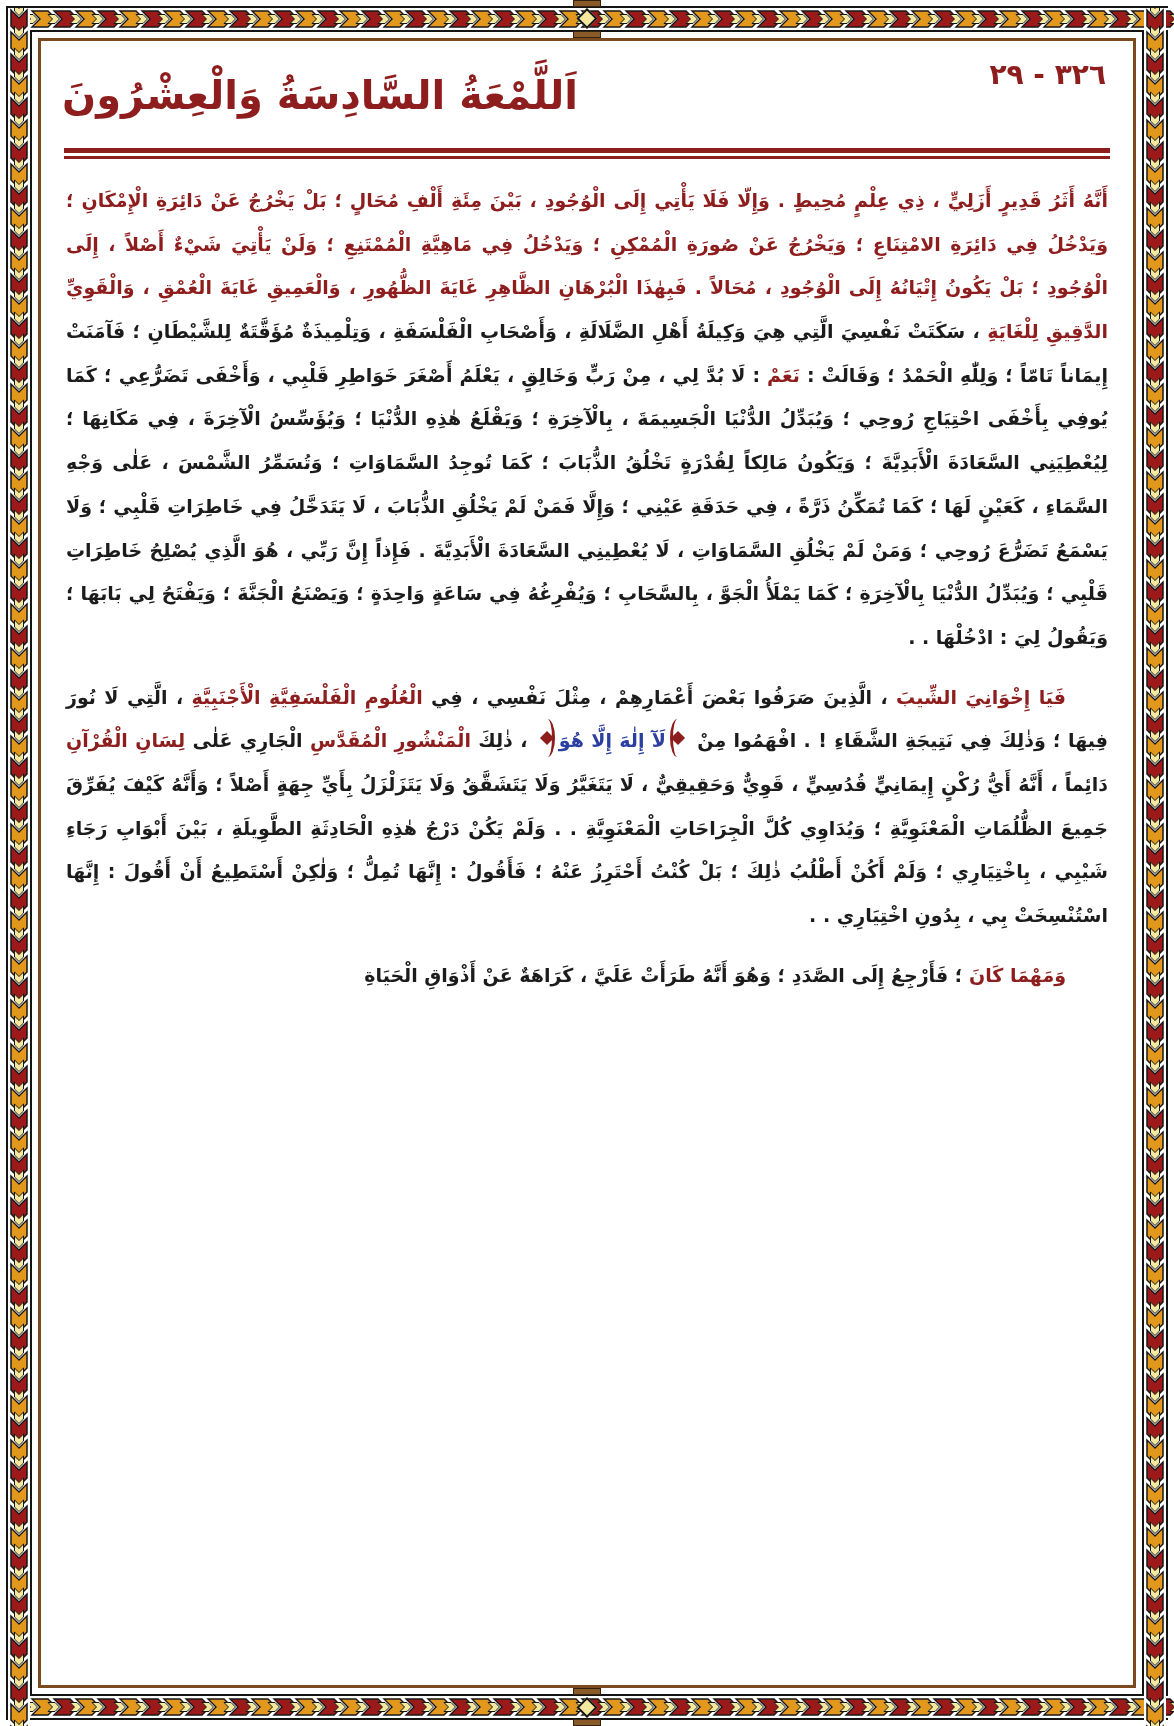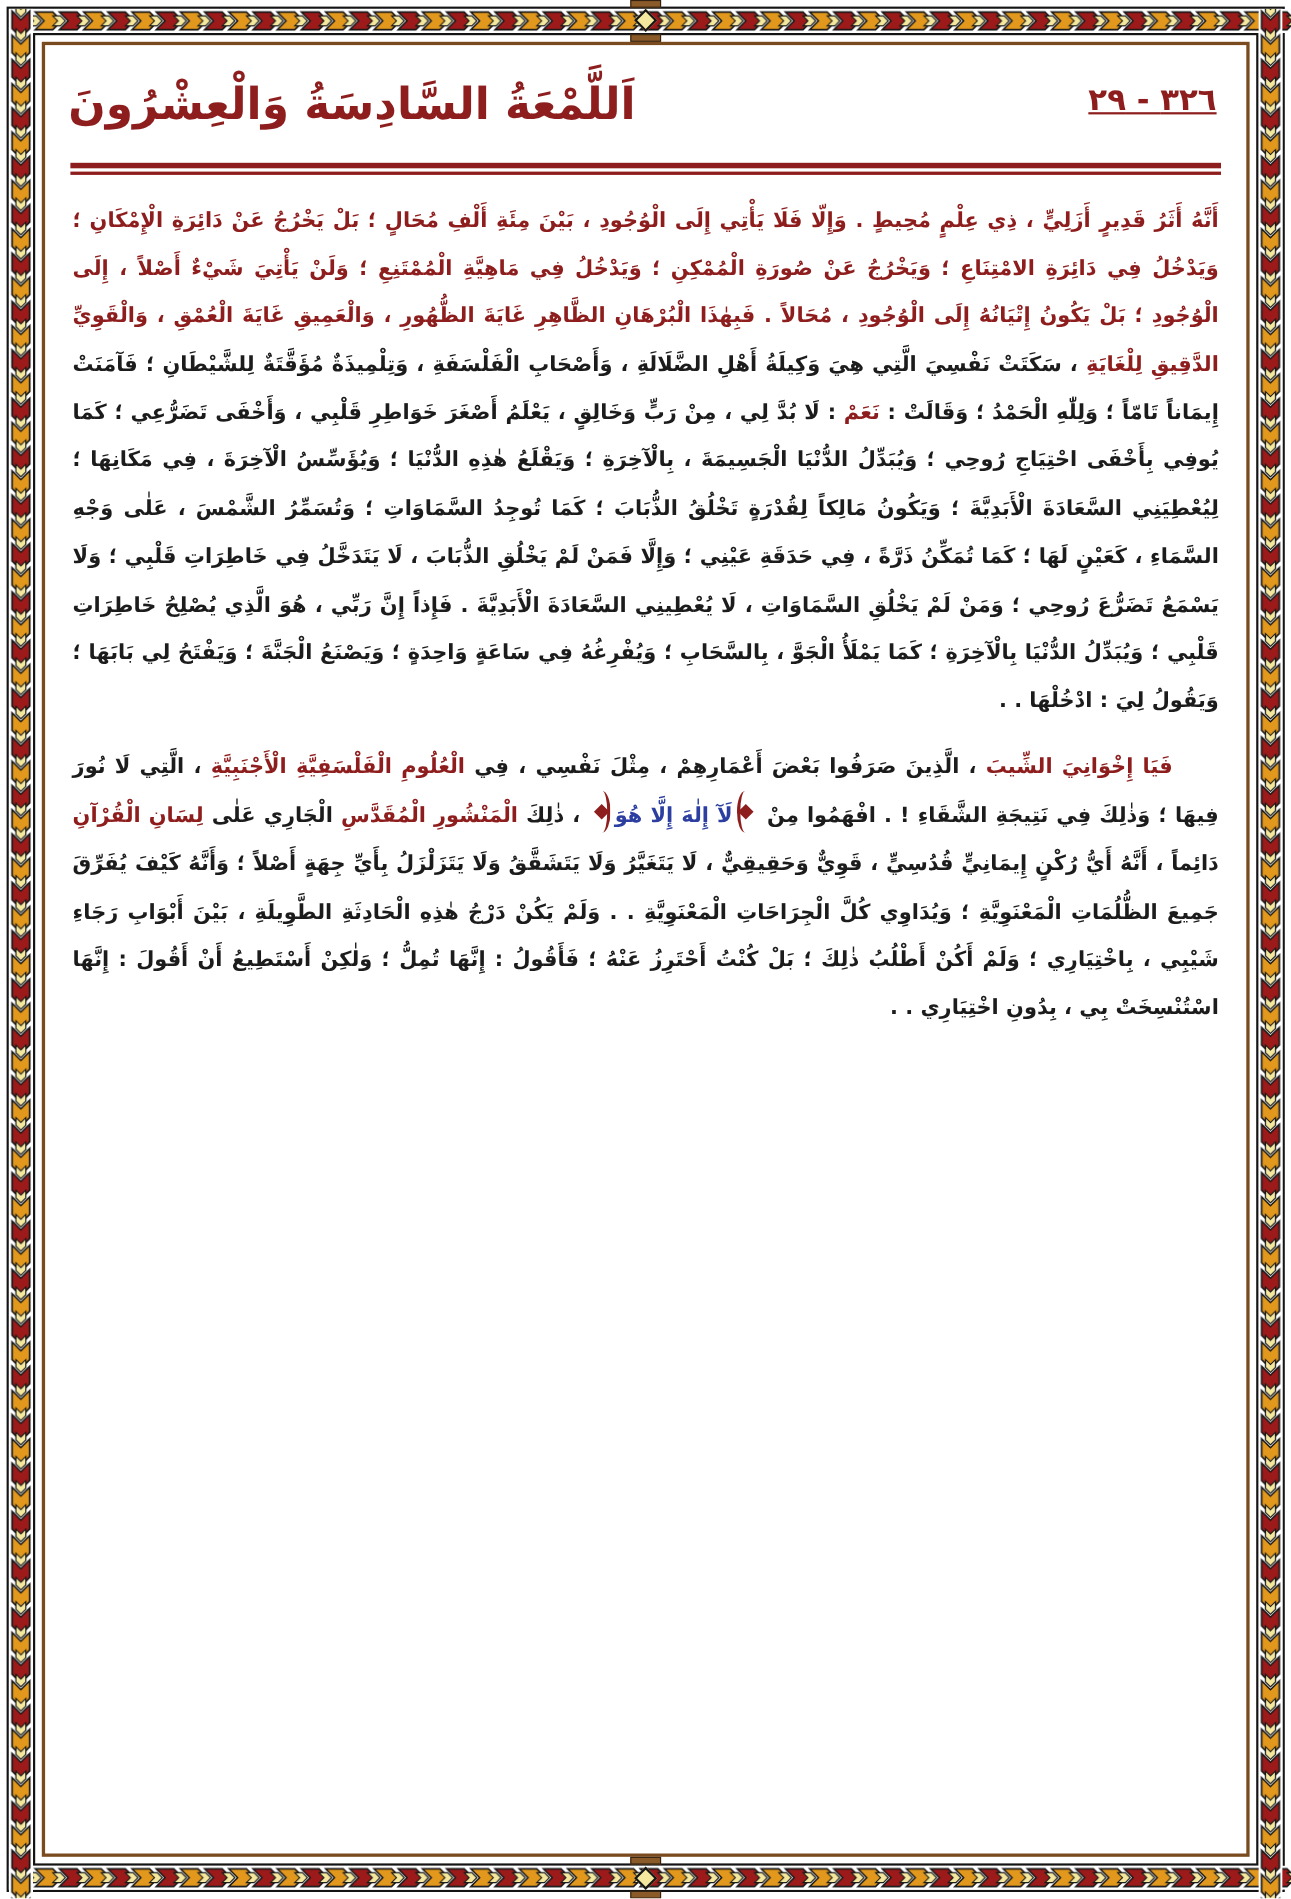--- a/index.html
+++ b/index.html
@@ -48,24 +48,23 @@
     overflow: hidden;
   }
 
   .header { position:relative; height:102px; }
   .page-title {
     position:absolute; top:26px; left:0; right:0;
     text-align:left;
     font-size:40px; font-weight:bold; color:var(--red);
   }
   .page-number {
-    position:absolute; top:28px; right:6px;
+    position:absolute; top:12px; right:6px;
     font-size:28px; font-weight:bold; color:var(--red);
     letter-spacing:2px;
-    text-decoration:underline;
   }
 
   .rule {
     height:11px;
     border-top:5px solid var(--red);
     border-bottom:3px solid var(--red);
     margin:0 2px 14px 2px;
   }
 
   .body-text { padding:6px 4px 0 4px; }
@@ -181,16 +180,17 @@
     <div class="header">
       <div class="page-number">٣٢٦ - ٢٩</div>
       <div class="page-title">اَللَّمْعَةُ السَّادِسَةُ وَالْعِشْرُونَ</div>
     </div>
 
     <div class="rule"></div>
 
     <div class="body-text">
         <p class="para"><span class="run run-red">أَنَّهُ أَثَرُ قَدِيرٍ أَزَلِيٍّ ، ذِي عِلْمٍ مُحِيطٍ . وَإِلّا فَلَا يَأْتِي إِلَى الْوُجُودِ ، بَيْنَ مِئَةِ أَلْفِ مُحَالٍ ؛ بَلْ يَخْرُجُ عَنْ دَائِرَةِ الْإِمْكَانِ ؛ وَيَدْخُلُ فِي دَائِرَةِ الامْتِنَاعِ ؛ وَيَخْرُجُ عَنْ صُورَةِ الْمُمْكِنِ ؛ وَيَدْخُلُ فِي مَاهِيَّةِ الْمُمْتَنِعِ ؛ وَلَنْ يَأْتِيَ شَيْءٌ أَصْلاً ، إِلَى الْوُجُودِ ؛ بَلْ يَكُونُ إِتْيَانُهُ إِلَى الْوُجُودِ ، مُحَالاً . فَبِهٰذَا الْبُرْهَانِ الظَّاهِرِ غَايَةَ الظُّهُورِ ، وَالْعَمِيقِ غَايَةَ الْعُمْقِ ، وَالْقَوِيِّ الدَّقِيقِ لِلْغَايَةِ</span><span class="run run-text"> ، سَكَتَتْ نَفْسِيَ الَّتِي هِيَ وَكِيلَةُ أَهْلِ الضَّلَالَةِ ، وَأَصْحَابِ الْفَلْسَفَةِ ، وَتِلْمِيذَةٌ مُؤَقَّتَةٌ لِلشَّيْطَانِ ؛ فَآمَنَتْ إِيمَاناً تَامّاً ؛ وَلِلّٰهِ الْحَمْدُ ؛ وَقَالَتْ : </span><span class="run run-red">نَعَمْ</span><span class="run run-text"> : لَا بُدَّ لِي ، مِنْ رَبٍّ وَخَالِقٍ ، يَعْلَمُ أَصْغَرَ خَوَاطِرِ قَلْبِي ، وَأَخْفَى تَضَرُّعِي ؛ كَمَا يُوفِي بِأَخْفَى احْتِيَاجِ رُوحِي ؛ وَيُبَدِّلُ الدُّنْيَا الْجَسِيمَةَ ، بِالْآخِرَةِ ؛ وَيَقْلَعُ هٰذِهِ الدُّنْيَا ؛ وَيُؤَسِّسُ الْآخِرَةَ ، فِي مَكَانِهَا ؛ لِيُعْطِيَنِي السَّعَادَةَ الْأَبَدِيَّةَ ؛ وَيَكُونُ مَالِكاً لِقُدْرَةٍ تَخْلُقُ الذُّبَابَ ؛ كَمَا تُوجِدُ السَّمَاوَاتِ ؛ وَتُسَمِّرُ الشَّمْسَ ، عَلٰى وَجْهِ السَّمَاءِ ، كَعَيْنٍ لَهَا ؛ كَمَا تُمَكِّنُ ذَرَّةً ، فِي حَدَقَةِ عَيْنِي ؛ وَإِلَّا فَمَنْ لَمْ يَخْلُقِ الذُّبَابَ ، لَا يَتَدَخَّلُ فِي خَاطِرَاتِ قَلْبِي ؛ وَلَا يَسْمَعُ تَضَرُّعَ رُوحِي ؛ وَمَنْ لَمْ يَخْلُقِ السَّمَاوَاتِ ، لَا يُعْطِينِي السَّعَادَةَ الْأَبَدِيَّةَ . فَإِذاً إِنَّ رَبِّي ، هُوَ الَّذِي يُصْلِحُ خَاطِرَاتِ قَلْبِي ؛ وَيُبَدِّلُ الدُّنْيَا بِالْآخِرَةِ ؛ كَمَا يَمْلَأُ الْجَوَّ ، بِالسَّحَابِ ؛ وَيُفْرِغُهُ فِي سَاعَةٍ وَاحِدَةٍ ؛ وَيَصْنَعُ الْجَنَّةَ ؛ وَيَفْتَحُ لِي بَابَهَا ؛ وَيَقُولُ لِيَ : ادْخُلْهَا . .</span></p>
         <p class="para indent"><span class="run run-red">فَيَا إِخْوَانِيَ الشِّيبَ</span><span class="run run-text"> ، الَّذِينَ صَرَفُوا بَعْضَ أَعْمَارِهِمْ ، مِثْلَ نَفْسِي ، فِي </span><span class="run run-red">الْعُلُومِ الْفَلْسَفِيَّةِ الْأَجْنَبِيَّةِ</span><span class="run run-text"> ، الَّتِي لَا نُورَ فِيهَا ؛ وَذٰلِكَ فِي نَتِيجَةِ الشَّقَاءِ ! . افْهَمُوا مِنْ </span><span class="qb qb-open"></span><span class="run run-blue">لَآ إِلٰهَ إِلَّا هُوَ</span><span class="qb qb-close"></span><span class="run run-text"> ، ذٰلِكَ </span><span class="run run-red">الْمَنْشُورِ الْمُقَدَّسِ</span><span class="run run-text"> الْجَارِي عَلٰى </span><span class="run run-red">لِسَانِ الْقُرْآنِ</span><span class="run run-text"> دَائِماً ، أَنَّهُ أَيُّ رُكْنٍ إِيمَانِيٍّ قُدُسِيٍّ ، قَوِيٌّ وَحَقِيقِيٌّ ، لَا يَتَغَيَّرُ وَلَا يَتَشَقَّقُ وَلَا يَتَزَلْزَلُ بِأَيِّ جِهَةٍ أَصْلاً ؛ وَأَنَّهُ كَيْفَ يُفَرِّقَ جَمِيعَ الظُّلُمَاتِ الْمَعْنَوِيَّةِ ؛ وَيُدَاوِي كُلَّ الْجِرَاحَاتِ الْمَعْنَوِيَّةِ . . وَلَمْ يَكُنْ دَرْجُ هٰذِهِ الْحَادِثَةِ الطَّوِيلَةِ ، بَيْنَ أَبْوَابِ رَجَاءِ شَيْبِي ، بِاخْتِيَارِي ؛ وَلَمْ أَكُنْ أَطْلُبُ ذٰلِكَ ؛ بَلْ كُنْتُ أَحْتَرِزُ عَنْهُ ؛ فَأَقُولُ : إِنَّهَا تُمِلُّ ؛ وَلٰكِنْ أَسْتَطِيعُ أَنْ أَقُولَ : إِنَّهَا اسْتُنْسِخَتْ بِي ، بِدُونِ اخْتِيَارِي . .</span></p>
+        <p class="para indent"><span class="run run-red">وَمَهْمَا كَانَ</span><span class="run run-text"> ؛ فَأَرْجِعُ إِلَى الصَّدَدِ ؛ وَهُوَ أَنَّهُ طَرَأَتْ عَلَيَّ ، كَرَاهَةٌ عَنْ أَذْوَاقِ الْحَيَاةِ</span></p>
       </div>
 
   </div>
 </div>
 
 </body></html>

